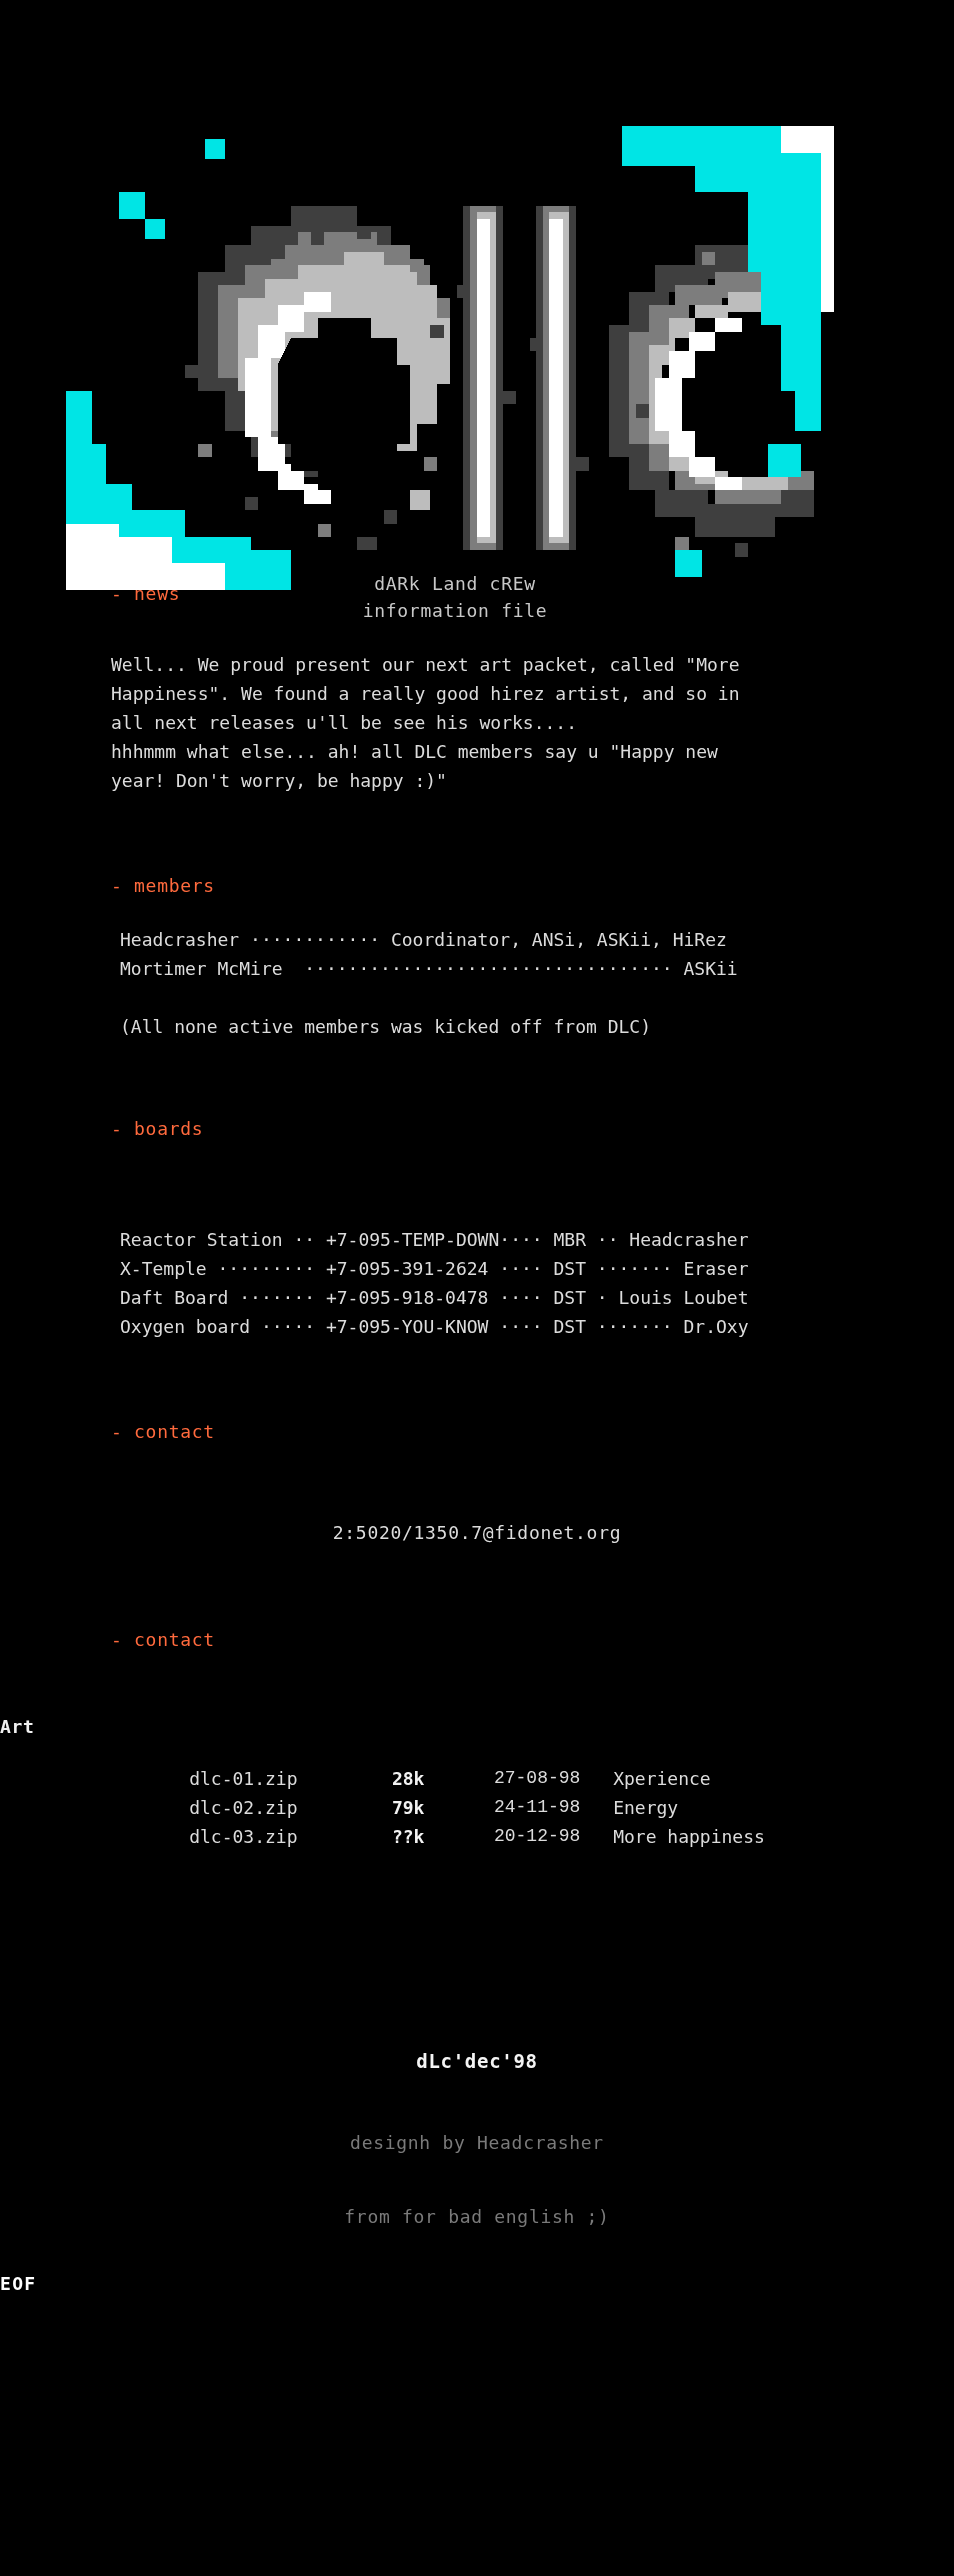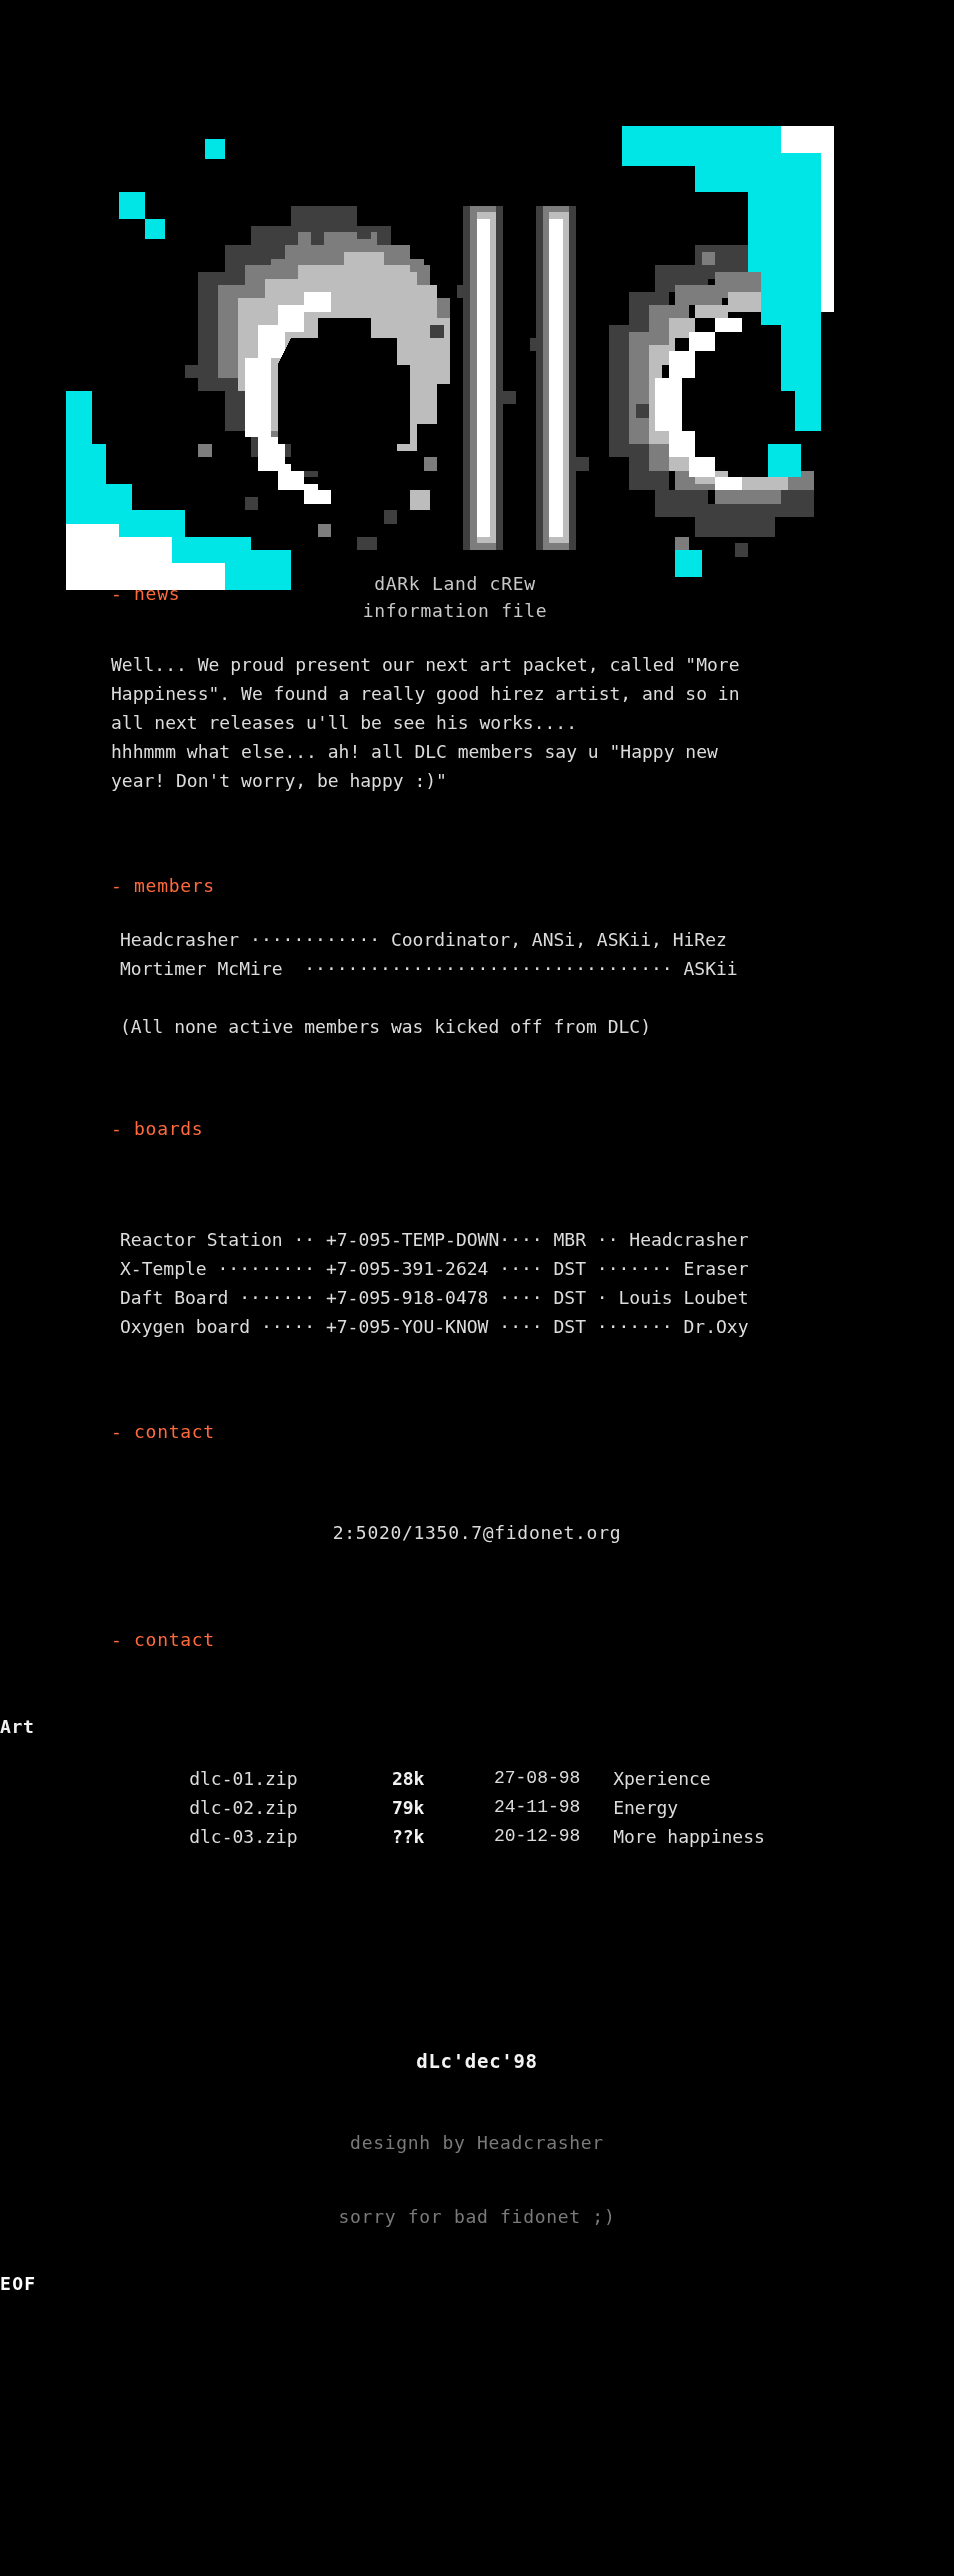--- a/index.html
+++ b/index.html
@@ -268,19 +268,19 @@
           <td class="rel-name">More happiness</td>
         </tr>
       </tbody>
     </table>
 
     <div style="height:199px"></div>
     <div class="sign">dLc'dec'98</div>
     <div style="height:60px"></div>
     <div class="dim">designh by Headcrasher</div>
     <div style="height:53px"></div>
-    <div class="dim">sorry for bad fidonet  ;)</div>
+    <div class="dim">from for bad english  ;)</div>
     <div style="height:46px"></div>
     <div class="eof">EOF</div>
     <div style="height:26.5px"></div>
   </div>
 </div>
 
 
 </body></html>

